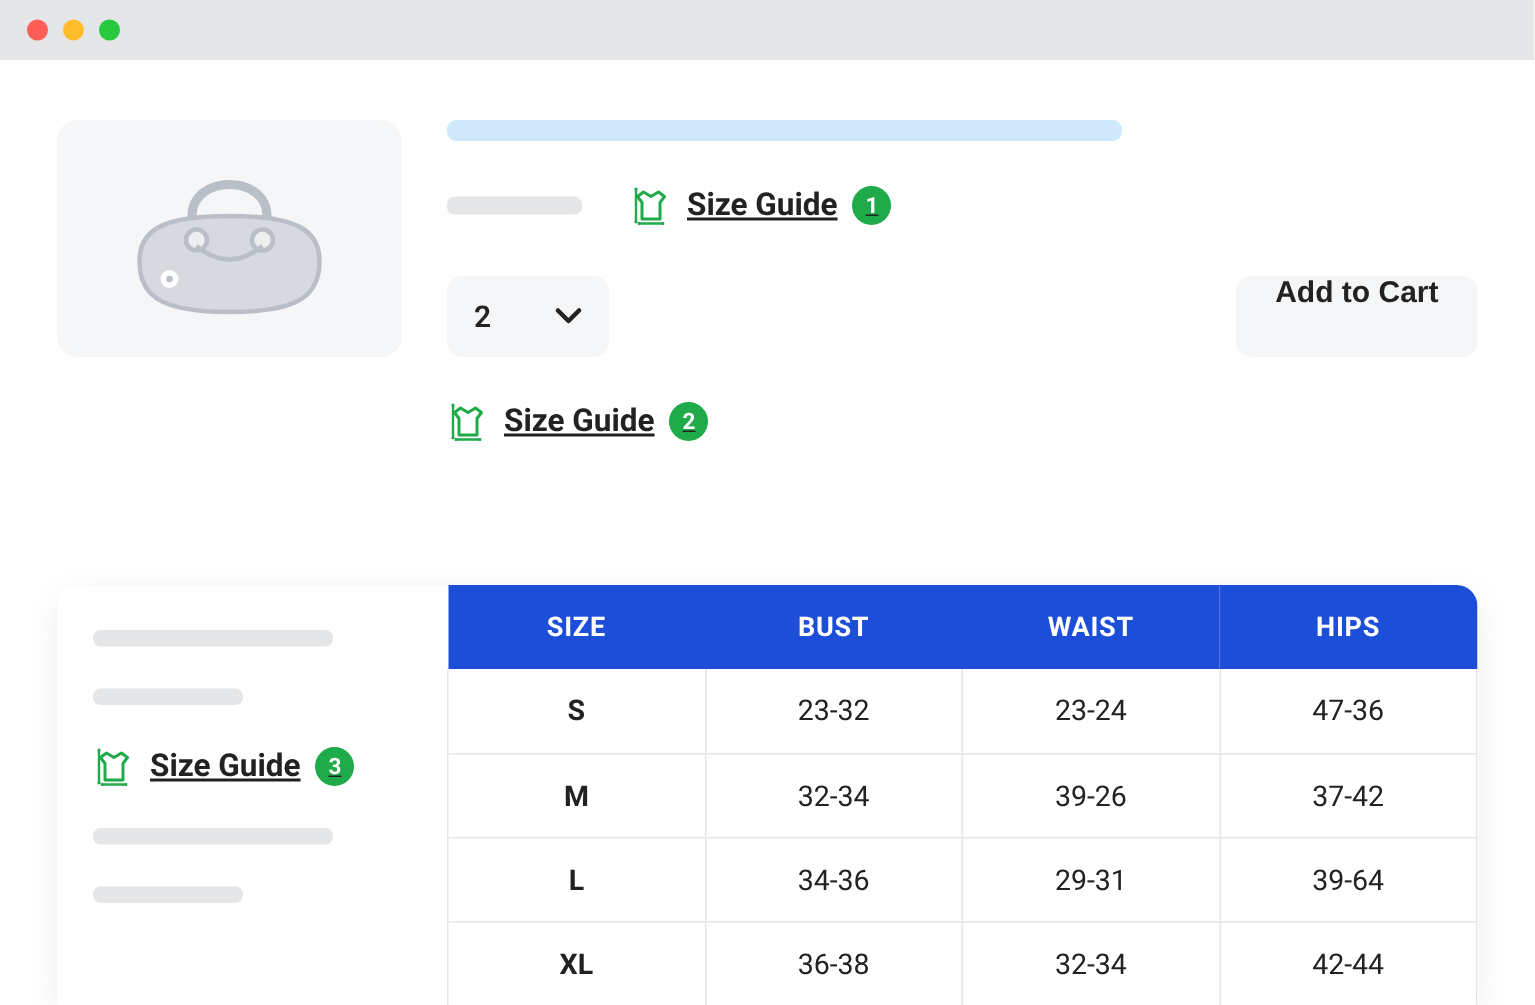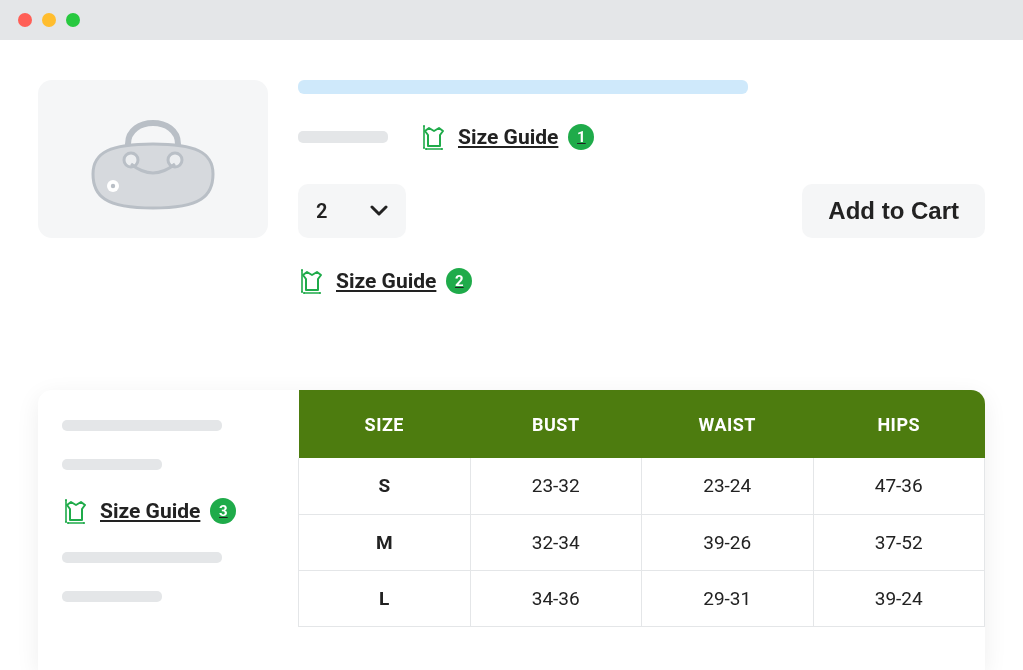--- a/index.html
+++ b/index.html
@@ -56,22 +56,22 @@
     width: 108px; height: 54px; background: #f5f6f7; border-radius: 10px;
     display: flex; align-items: center; justify-content: space-between;
     padding: 0 18px; font-size: 20px; font-weight: 600; color: #222;
     cursor: pointer;
   }
   .chevron-down { display: inline-block; }
   .chevron-down svg { display: block; }
 
   .add-to-cart {
     height: 54px; background: #f5f6f7; border-radius: 10px;
-    padding: 0 26px; font-size: 24px; font-weight: 700; color: #222;
-    display: inline-flex; align-items: center; cursor: pointer; border: none;
+    padding: 0 26px; font-size: 20px; font-weight: 700; color: #222;
+    display: inline-flex; align-items: flex-start; cursor: pointer; border: none;
   }
 
   .row3 { margin-bottom: 24px; }
 
   
   .lower {
     position: absolute;
     left: 38px; right: 38px; bottom: 0;
     height: 280px;
     background: #fff;
@@ -87,22 +87,22 @@
   }
   .sk-line { height: 11px; background: #e4e6e8; border-radius: 5px; }
   .sk-long { width: 160px; }
   .sk-med  { width: 100px; }
 
   .table-wrap { flex: 1; }
   table.size-table {
     width: 100%; border-collapse: collapse; table-layout: fixed;
   }
   .size-table thead th {
-    background: #4d7c0f; color: #fff; font-weight: 700; font-size: 18px;
-    height: 68px; text-align: center; letter-spacing: 0.5px;
+    background: #1d4ed8; color: #fff; font-weight: 700; font-size: 18px;
+    height: 56px; text-align: center; letter-spacing: 0.5px;
     text-transform: uppercase;
   }
   .size-table tbody td {
     height: 56px; text-align: center; font-size: 19px; color: #222;
     border: 1px solid #e4e6e8;
   }
   .size-table tbody td:first-child { font-weight: 700; }
   .size-table tbody tr td { border-top: 1px solid #e4e6e8; }
   .size-table tbody tr:first-child td { border-top: none; }
 
@@ -213,26 +213,32 @@
           <tr>
             <td>S</td>
             <td>23-32</td>
             <td>23-24</td>
             <td>47-36</td>
           </tr>
           <tr>
             <td>M</td>
             <td>32-34</td>
             <td>39-26</td>
-            <td>37-52</td>
+            <td>37-42</td>
           </tr>
           <tr>
             <td>L</td>
             <td>34-36</td>
             <td>29-31</td>
-            <td>39-24</td>
+            <td>39-64</td>
+          </tr>
+          <tr>
+            <td>XL</td>
+            <td>36-38</td>
+            <td>32-34</td>
+            <td>42-44</td>
           </tr>
         </tbody>
       </table>
     </div>
   </div>
 
 </div>
 
 </body></html>

